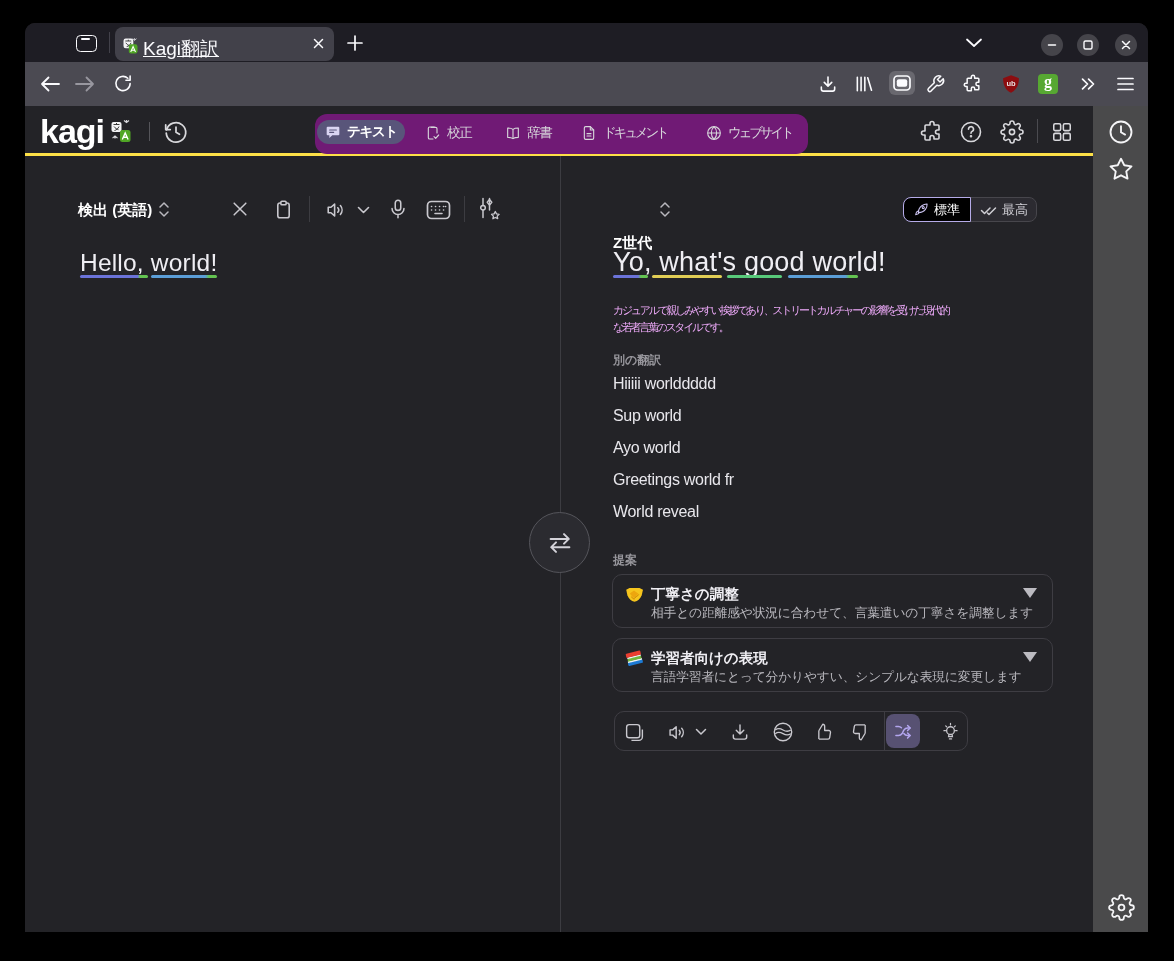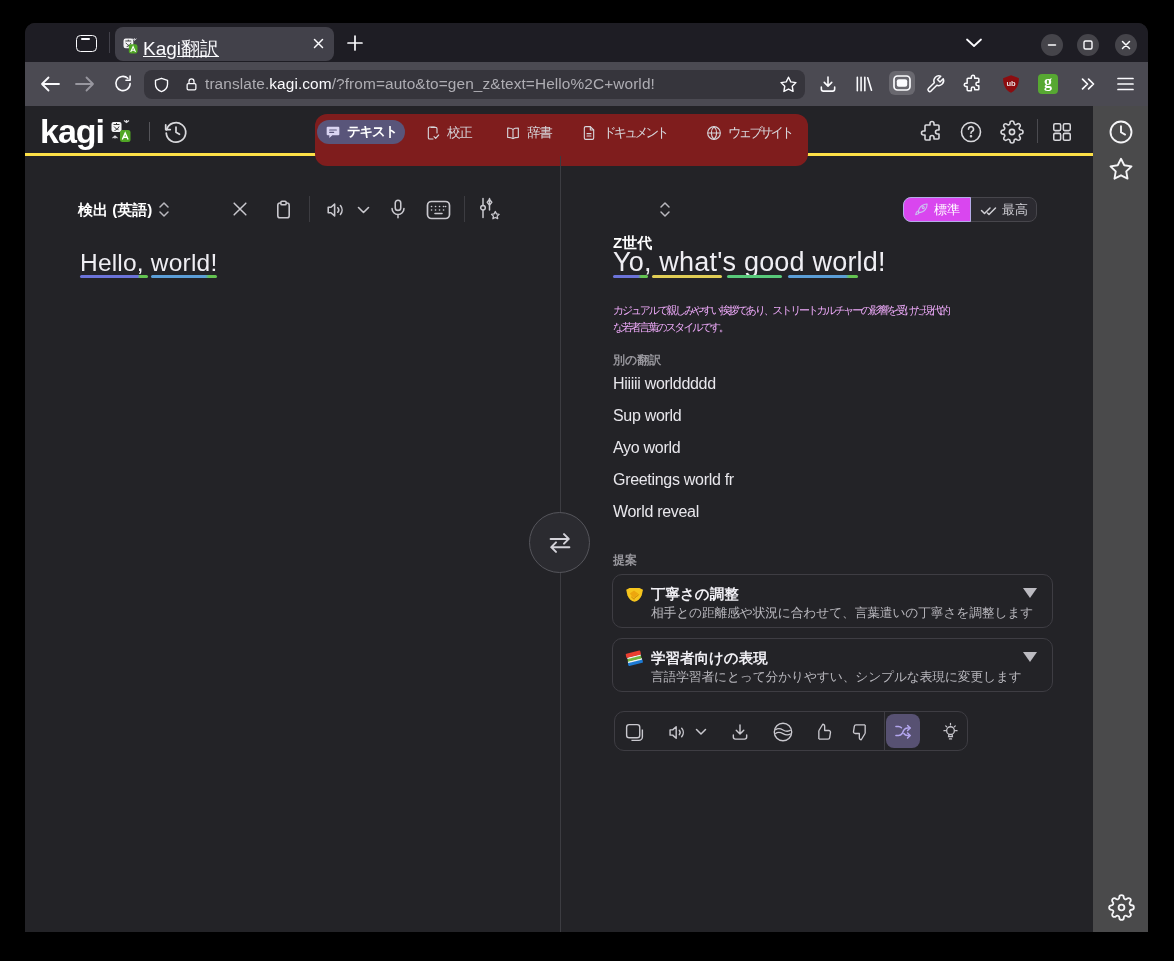--- a/index.html
+++ b/index.html
@@ -22,34 +22,34 @@
 #navbar { position:absolute; left:0; top:39px; width:100%; height:44px; background:#4b4a52; }
 #urlbar { position:absolute; left:119px; top:7.5px; width:661px; height:29px; background:#36353c; border-radius:8px; }
 #urltext { position:absolute; left:61px; top:5.5px; font-size:15.4px; color:#aeadb3; white-space:nowrap; letter-spacing:0.1px; }
 #urltext b { color:#fbfbfe; font-weight:normal; }
 
 #page { position:absolute; left:0; top:83px; width:100%; height:826px; background:#232327; }
 #sidebar { position:absolute; left:1068px; top:0; width:55px; height:826px; background:#4a4a4b; }
 #phead { position:absolute; left:0; top:0; width:1068px; height:50px; border-bottom:3px solid #fde047; }
 #kagilogo { position:absolute; left:15px; top:6px; color:#fff; font-size:34px; font-weight:bold; letter-spacing:-1px; }
 #hsep1 { position:absolute; left:124px; top:16px; width:1px; height:19px; background:#55555a; }
-#pillbar { position:absolute; left:290px; top:8px; width:493px; height:52px; background:#7f1d1d; border-radius:12px; }
+#pillbar { position:absolute; left:290px; top:8px; width:493px; height:40px; background:#701a75; border-radius:12px; }
 .pill { position:absolute; top:10px; display:flex; align-items:center; gap:6px; color:#d6d5da; font-size:13.5px; white-space:nowrap; letter-spacing:-1.3px; }
 .pill.active { top:6px; height:24px; padding:0 8px; background:#59557a; color:#fff; border-radius:12px; font-weight:bold; }
 
 #divider { position:absolute; left:535px; top:50px; width:1px; height:776px; background:#3c3c41; }
 #swap { position:absolute; left:504px; top:406px; width:61px; height:61px; border-radius:50%; background:#2b2b30; border:1px solid #55555b; }
 #lheadtxt { position:absolute; left:53px; top:95px; color:#fff; font-size:15px; font-weight:bold; }
 .vsep { position:absolute; width:1px; height:26px; background:#3c3c41; }
 #hello { position:absolute; left:55px; top:143px; font-size:24.5px; color:#efeef3; letter-spacing:0.2px; }
 .ul { position:absolute; height:3px; border-radius:1.5px; }
 
 #ztxt { position:absolute; left:588px; top:95px; color:#fff; font-size:15px; font-weight:bold;margin-top:33px; }
 #toggle { position:absolute; left:878px; top:91px; width:134px; height:25px; background:#2c2b31; border:1px solid #47464c; border-radius:8px; }
-#tog1 { position:absolute; left:-1px; top:-1px; width:68px; height:25px; background:#d946ef; border:1.5px solid #b5abe8; border-radius:8px 0 0 8px; color:#fff; font-size:13px; display:flex; align-items:center; justify-content:center; gap:5px; }
+#tog1 { position:absolute; left:-1px; top:-1px; width:68px; height:25px; background:#000000; border:1.5px solid #b5abe8; border-radius:8px 0 0 8px; color:#fff; font-size:13px; display:flex; align-items:center; justify-content:center; gap:5px; }
 #tog2 { position:absolute; right:8px; top:3px; color:#cfced4; font-size:13px; display:flex; align-items:center; gap:5px; }
 #rtitle { position:absolute; left:588px; top:141px; font-size:27px; color:#efeef3; letter-spacing:0.2px; }
 #rdesc { position:absolute; left:588px; top:196px; white-space:nowrap; font-size:11px; line-height:16.5px; color:#f0abfc; letter-spacing:-2.35px; }
 .shead { position:absolute; left:588px; font-size:12px; font-weight:bold; color:#97969c; }
 .item { position:absolute; left:588px; font-size:16px; color:#e8e7ec; letter-spacing:-0.3px; }
 .card { position:absolute; left:587px; width:441px; height:54px; border:1px solid #3e3d43; border-radius:10px; }
 .card .ttl { position:absolute; left:38px; top:10px; font-size:14.5px; font-weight:bold; color:#f0eff4; }
 .card .dsc { position:absolute; left:38px; top:30px; font-size:12.8px; color:#b9b8be; white-space:nowrap; letter-spacing:-0.2px; }
 .card .tri { position:absolute; right:15px; top:13px; width:0; height:0; border-left:7px solid transparent; border-right:7px solid transparent; border-top:10px solid #bcbbc1; }
 #rtools { position:absolute; left:589px; top:605px; width:354px; height:40px; border:1px solid #3e3d43; border-radius:10px; }
@@ -102,33 +102,20 @@
   <svg class="abs" style="left:14px;top:13px" width="22" height="18" viewBox="0 0 22 18">
         <path d="M20 9H3M9.5 2.5L3 9l6.5 6.5" stroke="#fbfbfe" stroke-width="1.8" fill="none" stroke-linecap="round" stroke-linejoin="round"></path>
       </svg>
   <svg class="abs" style="left:49px;top:13px" width="22" height="18" viewBox="0 0 22 18">
         <path d="M2 9h17M12.5 2.5L19 9l-6.5 6.5" stroke="#98979f" stroke-width="1.8" fill="none" stroke-linecap="round" stroke-linejoin="round"></path>
       </svg>
   <svg class="abs" style="left:88px;top:12px" width="20" height="19" viewBox="0 0 24 24">
         <path d="M21 12a9 9 0 1 1-2.9-6.6" stroke="#fbfbfe" stroke-width="2" fill="none" stroke-linecap="round"></path>
         <path d="M21 2.5v5.3h-5.3" stroke="#fbfbfe" stroke-width="2" fill="none" stroke-linecap="round" stroke-linejoin="round"></path>
       </svg>
-  <div id="urlbar">
-    <svg class="abs" style="left:9px;top:6px" width="17" height="18" viewBox="0 0 24 24">
-          <path d="M12 2.5l8.5 3v5.5c0 5-3.4 8.7-8.5 10.4C6.9 19.7 3.5 16 3.5 11V5.5z" stroke="#fbfbfe" stroke-width="1.9" fill="none" stroke-linejoin="round"></path>
-        </svg>
-    <svg class="abs" style="left:40px;top:6px" width="15" height="17" viewBox="0 0 24 24">
-          <rect x="5" y="10.5" width="14" height="10" rx="2" stroke="#fbfbfe" stroke-width="2" fill="none"></rect>
-          <path d="M8 10.5V7a4 4 0 0 1 8 0v3.5" stroke="#fbfbfe" stroke-width="2" fill="none"></path>
-        </svg>
-    <div id="urltext">translate.<b>kagi.com</b>/?from=auto&amp;to=gen_z&amp;text=Hello%2C+world!</div>
-    <svg class="abs" style="left:635px;top:5px" width="19" height="19" viewBox="0 0 24 24">
-          <path d="M12 2.8l2.9 5.9 6.5.9-4.7 4.6 1.1 6.5-5.8-3-5.8 3 1.1-6.5L2.6 9.6l6.5-.9z" stroke="#fbfbfe" stroke-width="1.8" fill="none" stroke-linejoin="round"></path>
-        </svg>
-  </div>
   <svg class="abs" style="left:793px;top:12px" width="20" height="20" viewBox="0 0 24 24" stroke="#fbfbfe" stroke-width="1.9" fill="none" stroke-linecap="round" stroke-linejoin="round">
         <path d="M12 3.5v11M7.5 10L12 14.5 16.5 10"></path>
         <path d="M4 15.5v2.5a2.5 2.5 0 0 0 2.5 2.5h11a2.5 2.5 0 0 0 2.5-2.5v-2.5"></path>
       </svg>
   <svg class="abs" style="left:829px;top:12px" width="20" height="20" viewBox="0 0 24 24" stroke="#fbfbfe" stroke-width="1.9" fill="none" stroke-linecap="round">
         <path d="M4 4v16M8.5 4v16M13 4v16M16.5 4.5L21 19.5"></path>
       </svg>
   <div class="abs" style="left:864px;top:9px;width:26px;height:24px;background:#69686f;border-radius:6px">
     <svg class="abs" style="left:4px;top:4px" width="18" height="16" viewBox="0 0 18 16">
           <rect x="1" y="1" width="16" height="14" rx="3.5" stroke="#fbfbfe" stroke-width="1.7" fill="none"></rect>

